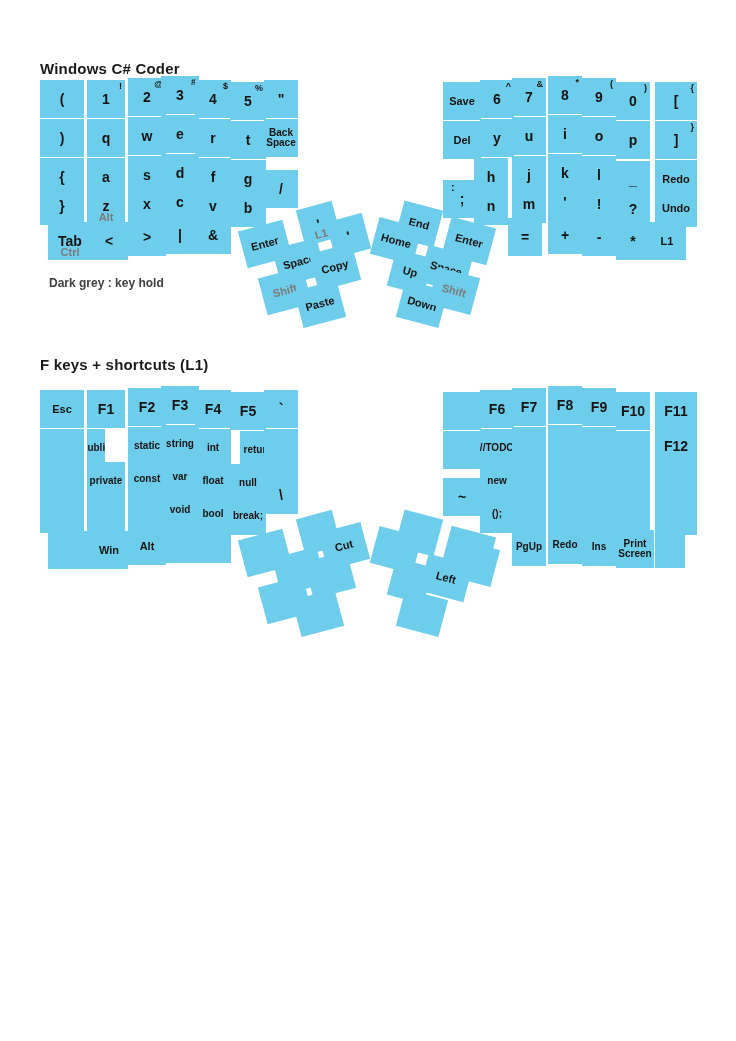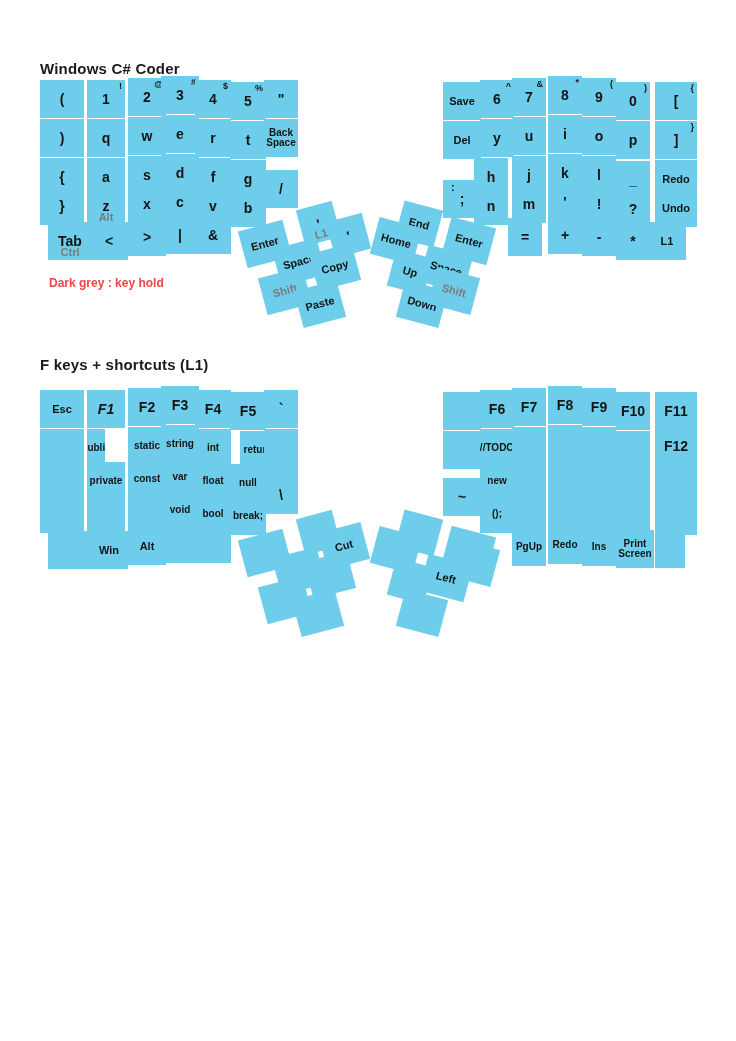--- a/index.html
+++ b/index.html
@@ -15,21 +15,21 @@
     position:absolute;
     font-size:15px;
     font-weight:bold;
     color:#1a1a1a;
     letter-spacing:0.2px;
   }
   .legend{
     position:absolute;
     font-size:12px;
     font-weight:bold;
-    color:#ef4444;
+    color:#404040;
     padding-left:9px;
   }
   .key{
     position:absolute;
     background:#6ecdea;
     box-sizing:border-box;
     overflow:hidden;
   }
   .key .lbl{
     position:absolute;
@@ -323,21 +323,21 @@
     </div>
     <div class="key" style="left: 400px; top: 285px; width: 44px; height: 38px; transform: rotate(15deg);">
       <span class="lbl c sm">Down</span>
     </div>
     <div class="key" style="left: 432px; top: 272px; width: 44px; height: 38px; transform: rotate(15deg);">
       <span class="lbl c sm" style="color: rgb(123, 123, 123);">Shift</span>
     </div>
     <div class="key" style="left: 40px; top: 390px; width: 44px; height: 38px;">
       <span class="lbl c sm">Esc</span>
     </div>
-    <div class="key" style="left: 87px; top: 390px; width: 38px; height: 38px; font-style: italic;">
+    <div class="key" style="left: 87px; top: 390px; width: 38px; height: 38px;">
       <span class="lbl c">F1</span>
     </div>
     <div class="key" style="left: 128px; top: 388px; width: 38px; height: 38px;">
       <span class="lbl c">F2</span>
     </div>
     <div class="key" style="left: 161px; top: 386px; width: 38px; height: 38px;">
       <span class="lbl c">F3</span>
     </div>
     <div class="key" style="left: 195px; top: 390px; width: 36px; height: 38px;">
       <span class="lbl c">F4</span>

